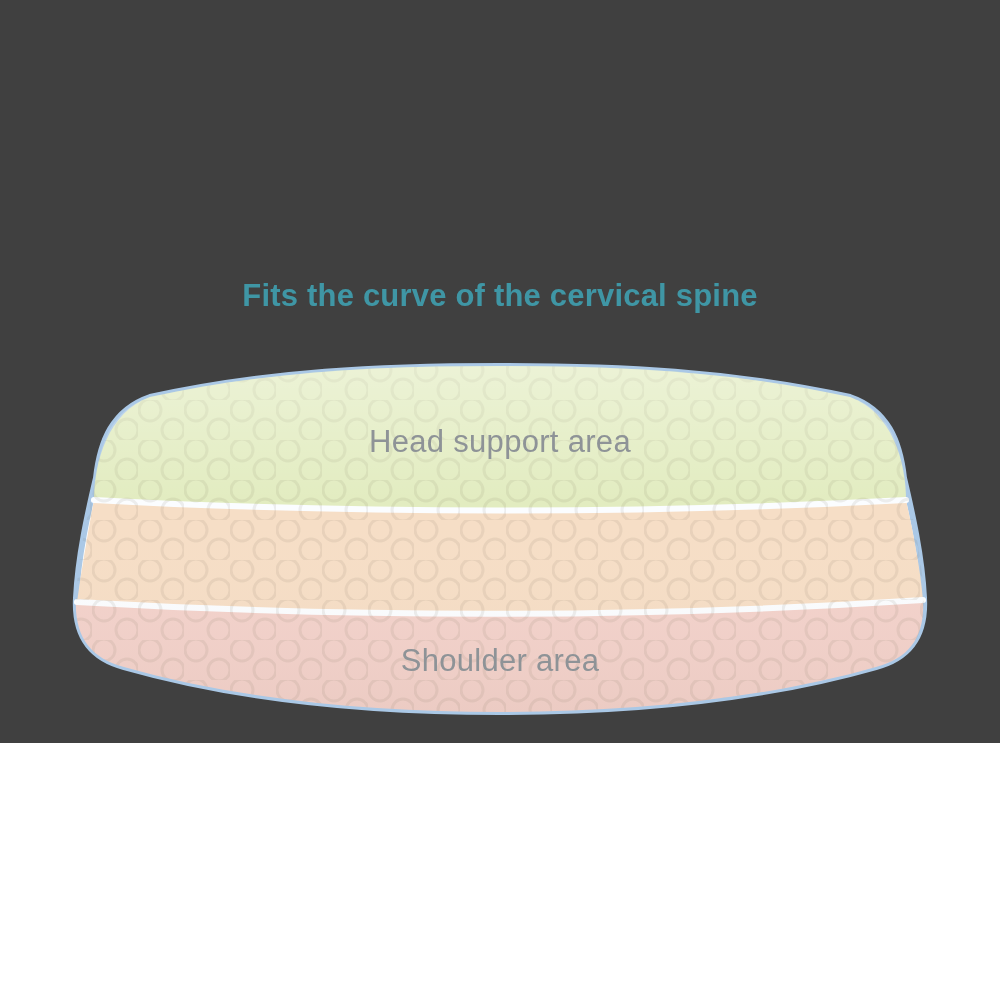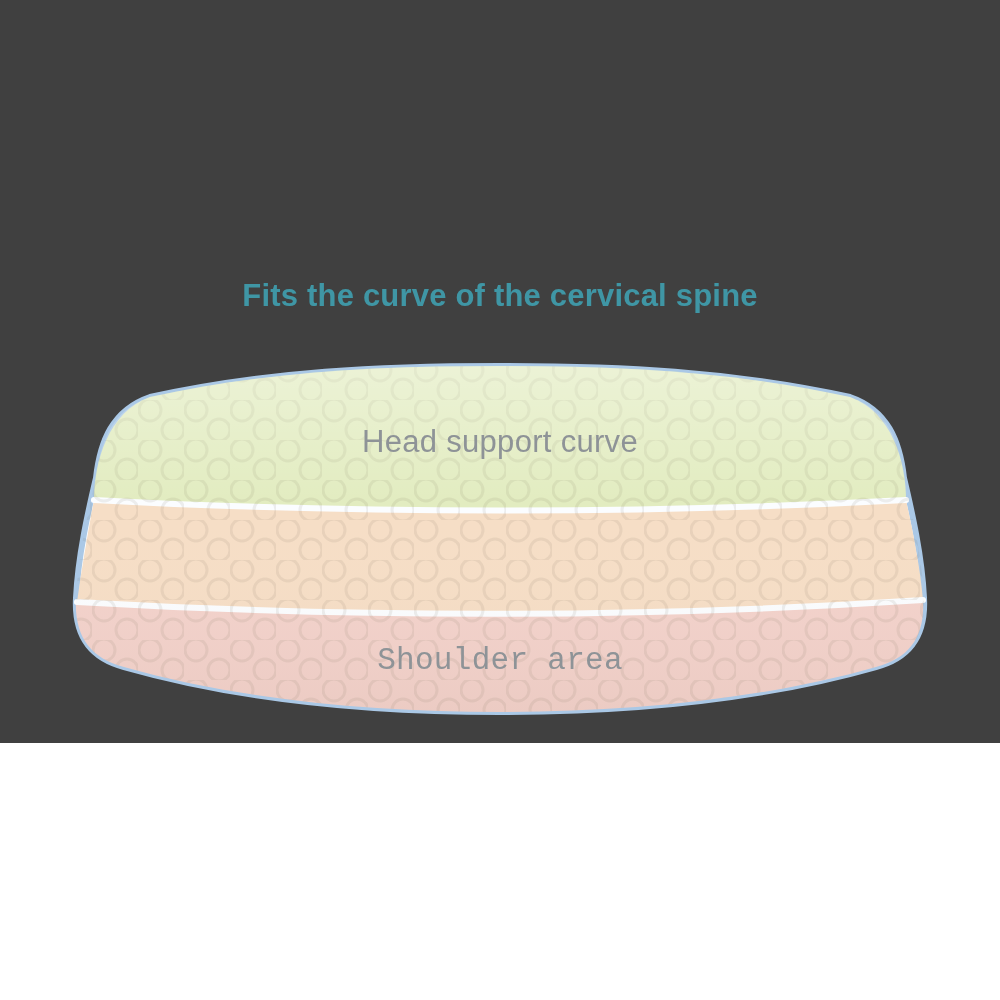--- a/index.html
+++ b/index.html
@@ -38,21 +38,21 @@
     left: 0;
     width: 100%;
     text-align: center;
     font-size: 31px;
     font-weight: 400;
     color: #8e9397;
     letter-spacing: 0.3px;
   }
   .zone-label.head     { top: 424px; }
   .zone-label.cervical { top: 537px; }
-  .zone-label.shoulder { top: 643px; font-family: Liberation Mono, monospace; }
+  .zone-label.shoulder { top: 643px; }
 </style>
 </head>
 <body>
 
 <div class="canvas">
 
   <div class="title">Fits the curve of the cervical spine</div>
 
   <svg class="pillow-svg" viewBox="0 0 1000 1000" xmlns="http://www.w3.org/2000/svg">
 
@@ -123,18 +123,18 @@
              C 620 366 730 371 850 397
              C 888 410 900 442 904 478
              C 912 512 922 556 924 598
              C 926 636 910 658 876 667
              C 760 700 625 712 500 712
              C 375 712 240 700 124 667
              C 90 658 74 636 76 598
              C 78 556 88 512 96 478 Z"></path>
   </svg>
 
-  <div class="zone-label head">Head support curve</div>
+  <div class="zone-label head">Head support area</div>
 
 
   <div class="zone-label shoulder">Shoulder area</div>
 
 </div>
 
 </body></html>

